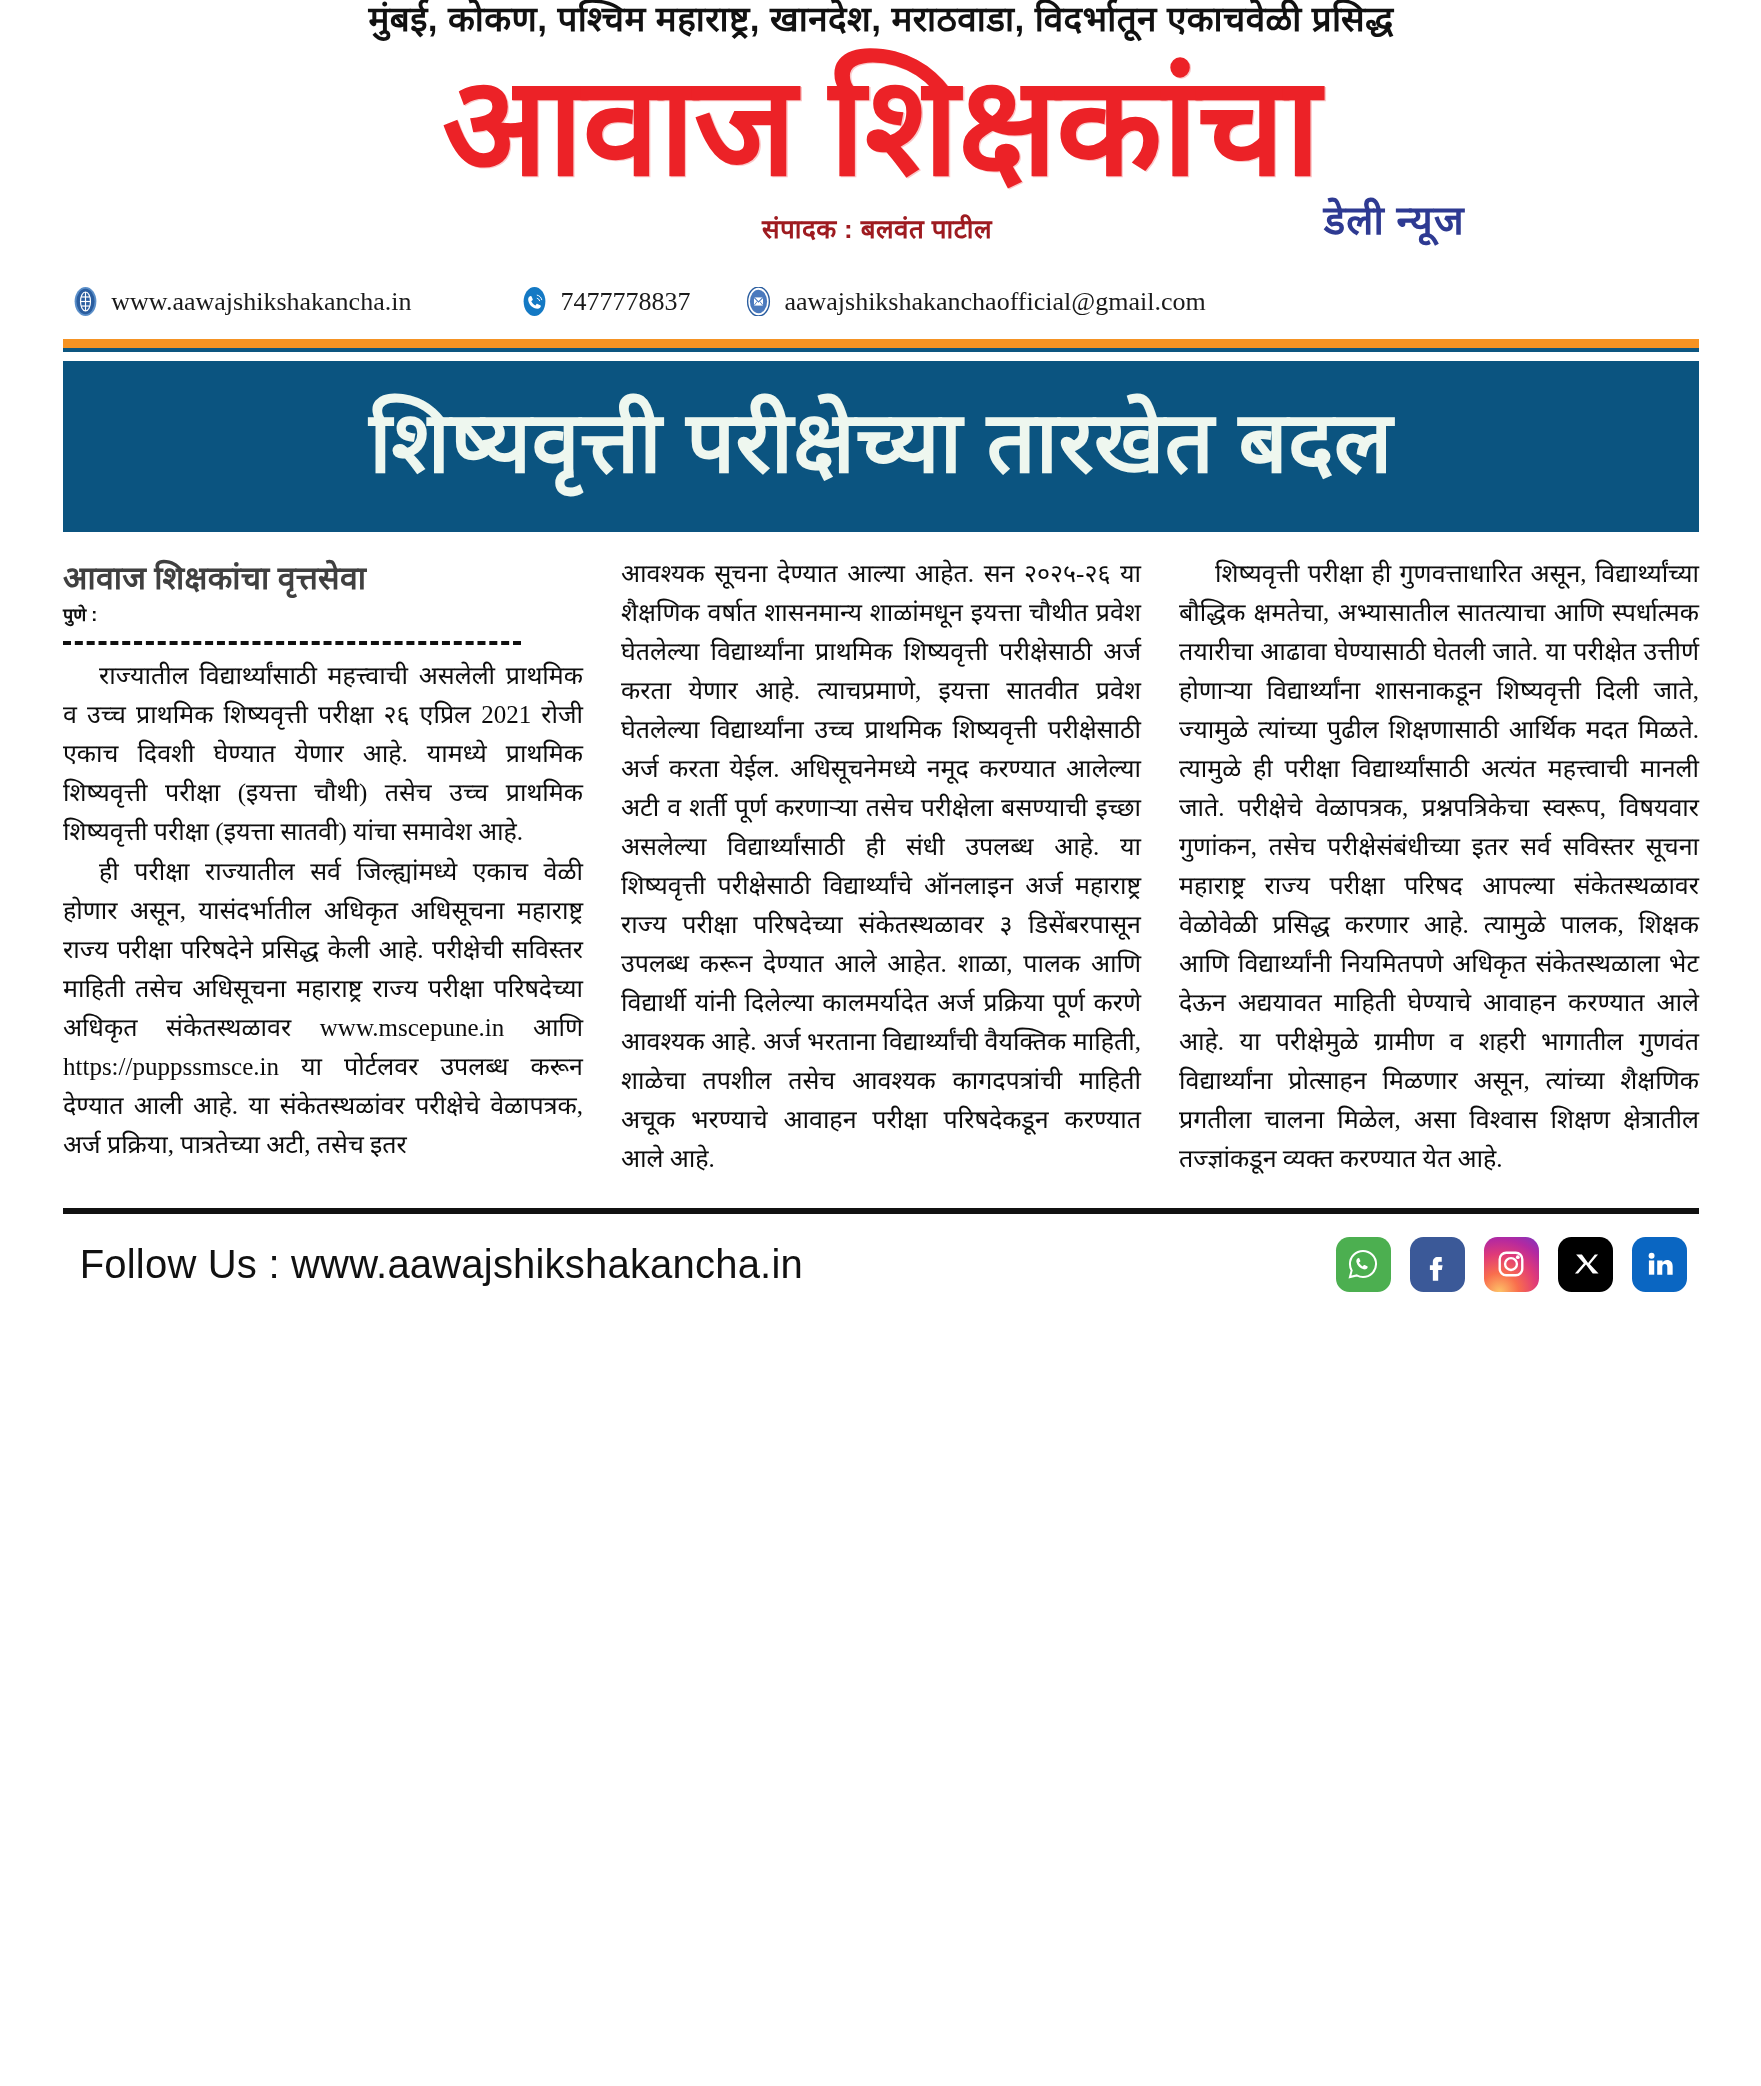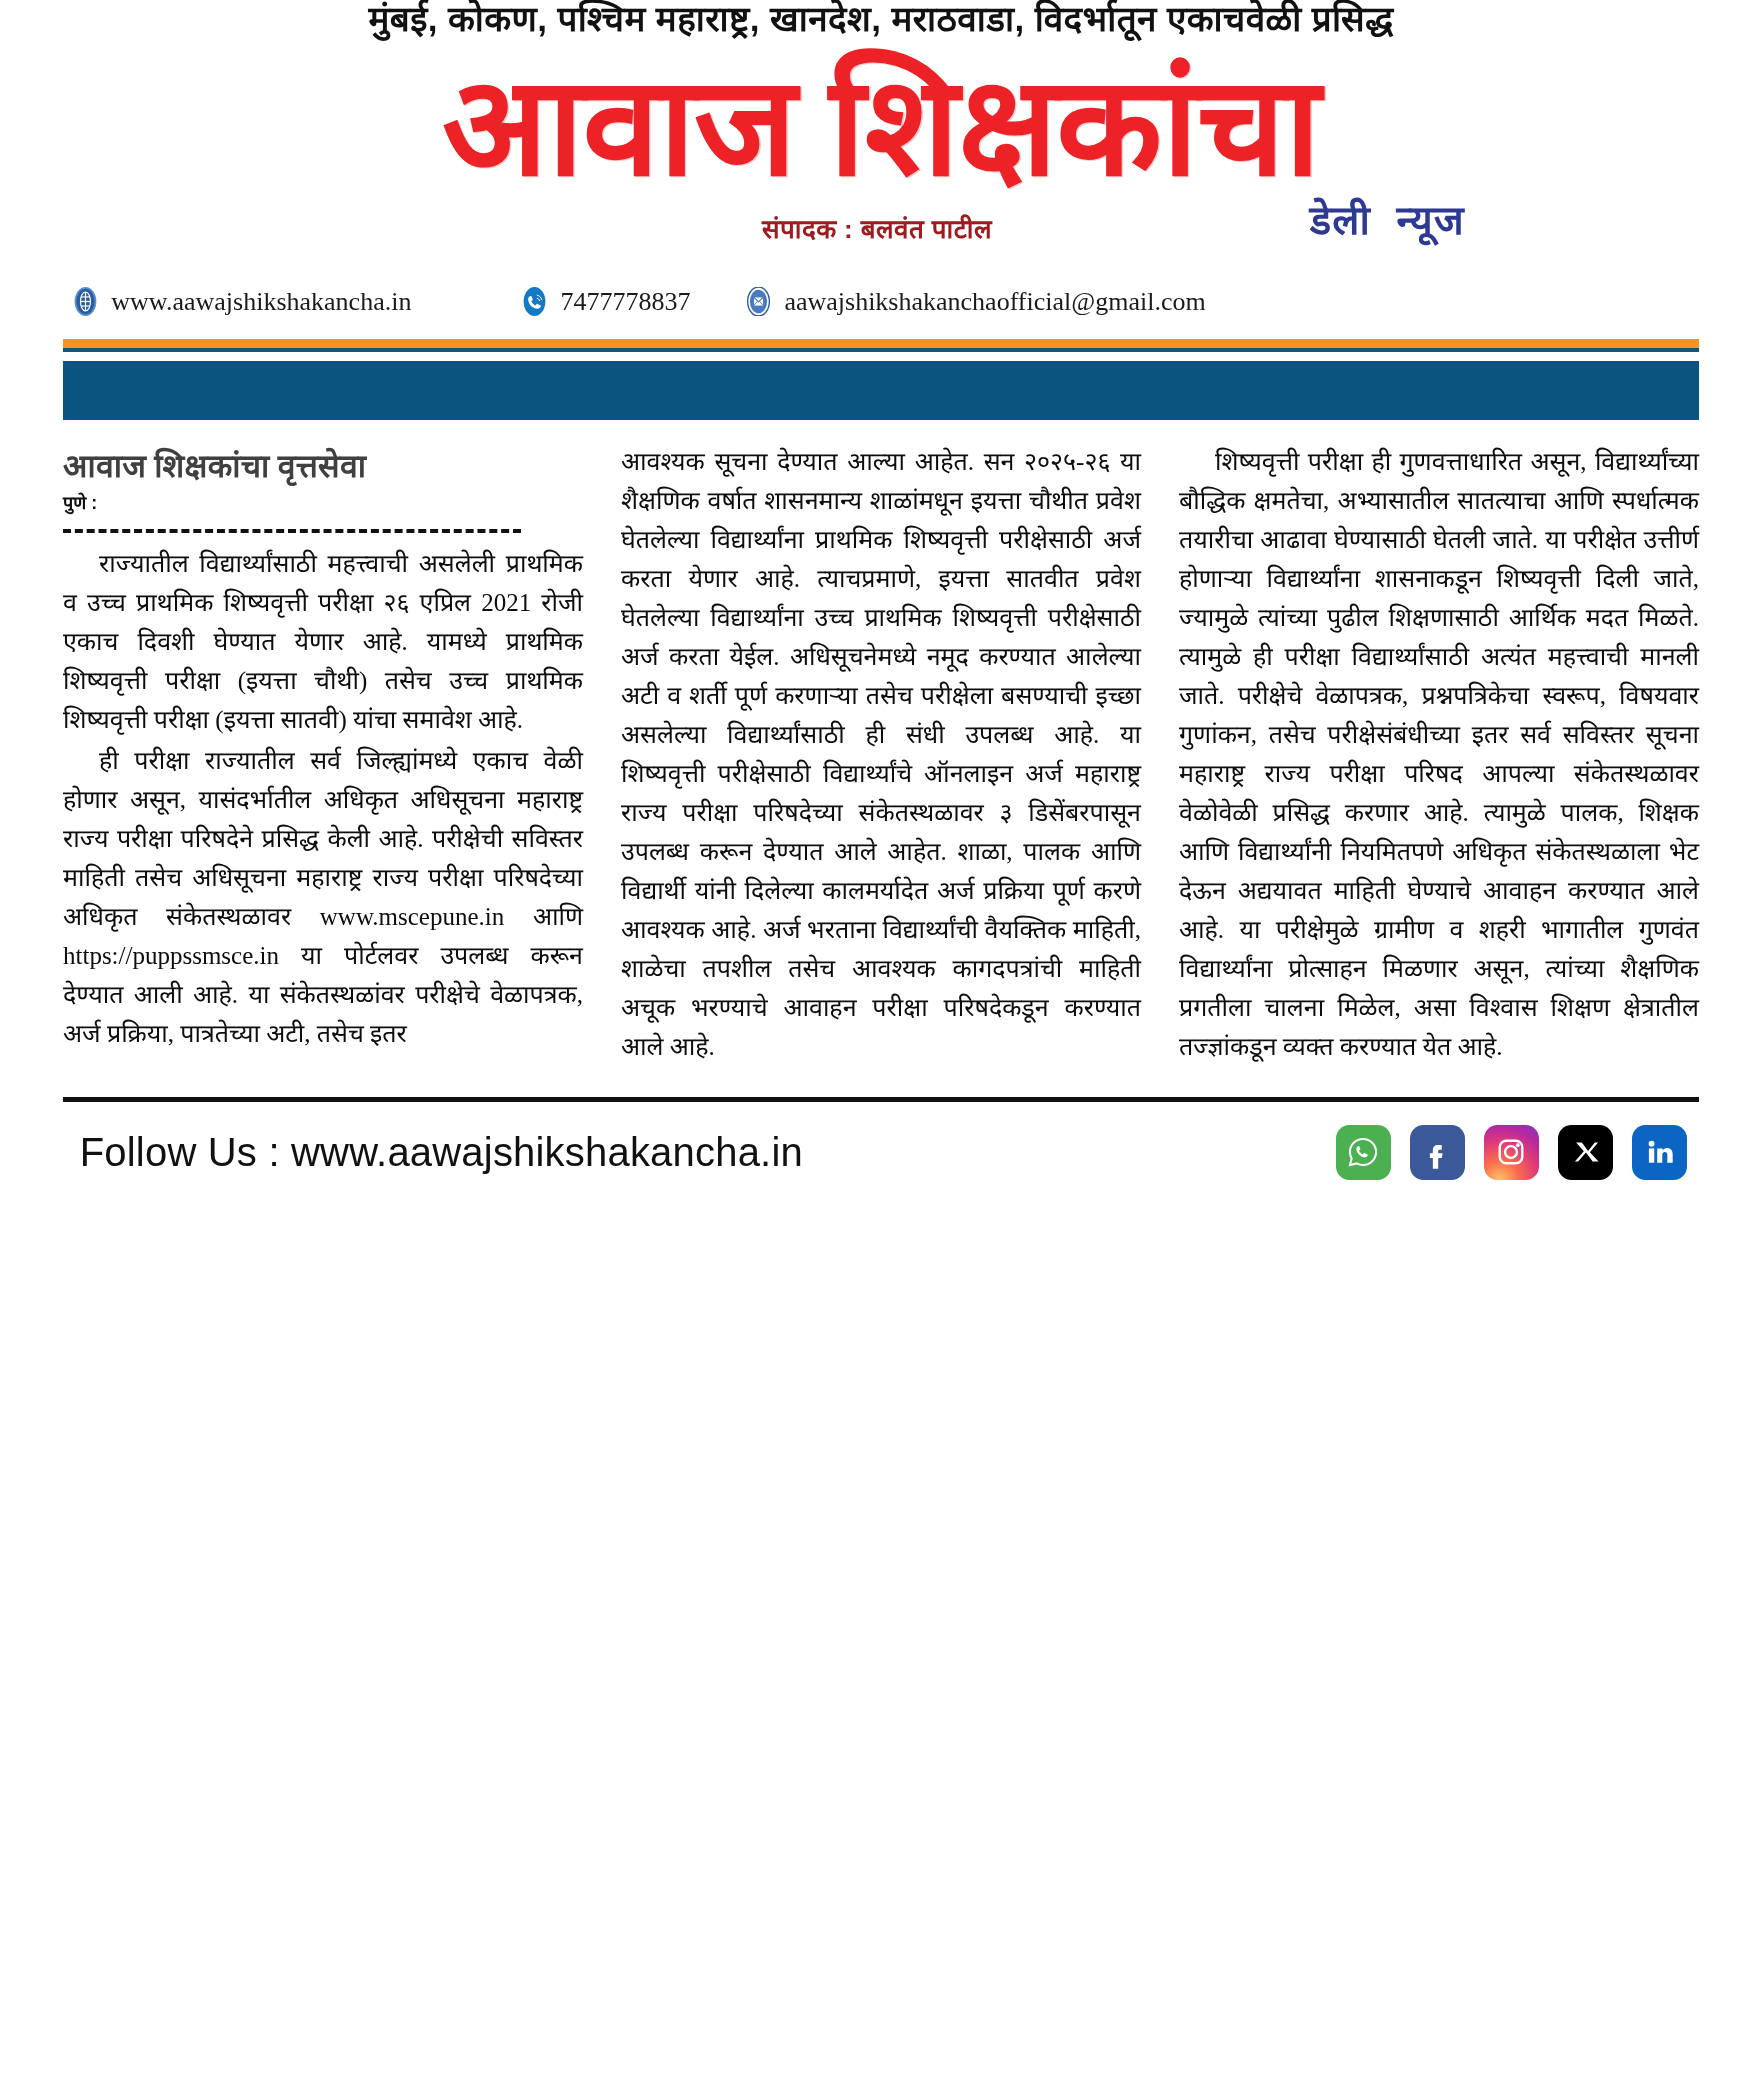--- a/index.html
+++ b/index.html
@@ -55,21 +55,21 @@
     font-family: "Liberation Sans", "DejaVu Sans", sans-serif;
     font-weight: 700;
     font-size: 26px;
     color: #9e1b20;
     letter-spacing: 0.4px;
   }
   .daily-news {
     position: absolute;
     right: 234px;
     top: 0px;
-    font-family: Liberation Mono, monospace;
+    font-family: Liberation Serif, serif;
     font-weight: 700;
     font-size: 40px;
     color: #2e3a92;
     letter-spacing: 1.3px;
   }
 
   
   .contact-row {
     display: flex;
     align-items: center;
@@ -263,20 +263,21 @@
       </span>
       <span>aawajshikshakanchaofficial@gmail.com</span>
     </div>
 
   </div>
 
   <div class="divider-orange"></div>
   <div class="divider-blue"></div>
 
   <div class="headline-banner">
+    <div class="headline-line">शिष्यवृत्ती परीक्षेच्या तारखेत बदल</div>
   </div>
 
   <div class="body-cols">
 
     <div class="col">
       <div class="byline">आवाज शिक्षकांचा वृत्तसेवा</div>
       <div class="byline-place">पुणे :</div>
       <div class="dash-rule"></div>
       <p class="para">राज्यातील विद्यार्थ्यांसाठी महत्त्वाची असलेली प्राथमिक व उच्च प्राथमिक शिष्यवृत्ती परीक्षा २६ एप्रिल 2021 रोजी एकाच दिवशी घेण्यात येणार आहे. यामध्ये प्राथमिक शिष्यवृत्ती परीक्षा (इयत्ता चौथी) तसेच उच्च प्राथमिक शिष्यवृत्ती परीक्षा (इयत्ता सातवी) यांचा समावेश आहे.</p>
       <p class="para">ही परीक्षा राज्यातील सर्व जिल्ह्यांमध्ये एकाच वेळी होणार असून, यासंदर्भातील अधिकृत अधिसूचना महाराष्ट्र राज्य परीक्षा परिषदेने प्रसिद्ध केली आहे. परीक्षेची सविस्तर माहिती तसेच अधिसूचना महाराष्ट्र राज्य परीक्षा परिषदेच्या अधिकृत संकेतस्थळावर www.mscepune.in आणि https://puppssmsce.in या पोर्टलवर उपलब्ध करून देण्यात आली आहे. या संकेतस्थळांवर परीक्षेचे वेळापत्रक, अर्ज प्रक्रिया, पात्रतेच्या अटी, तसेच इतर</p>

